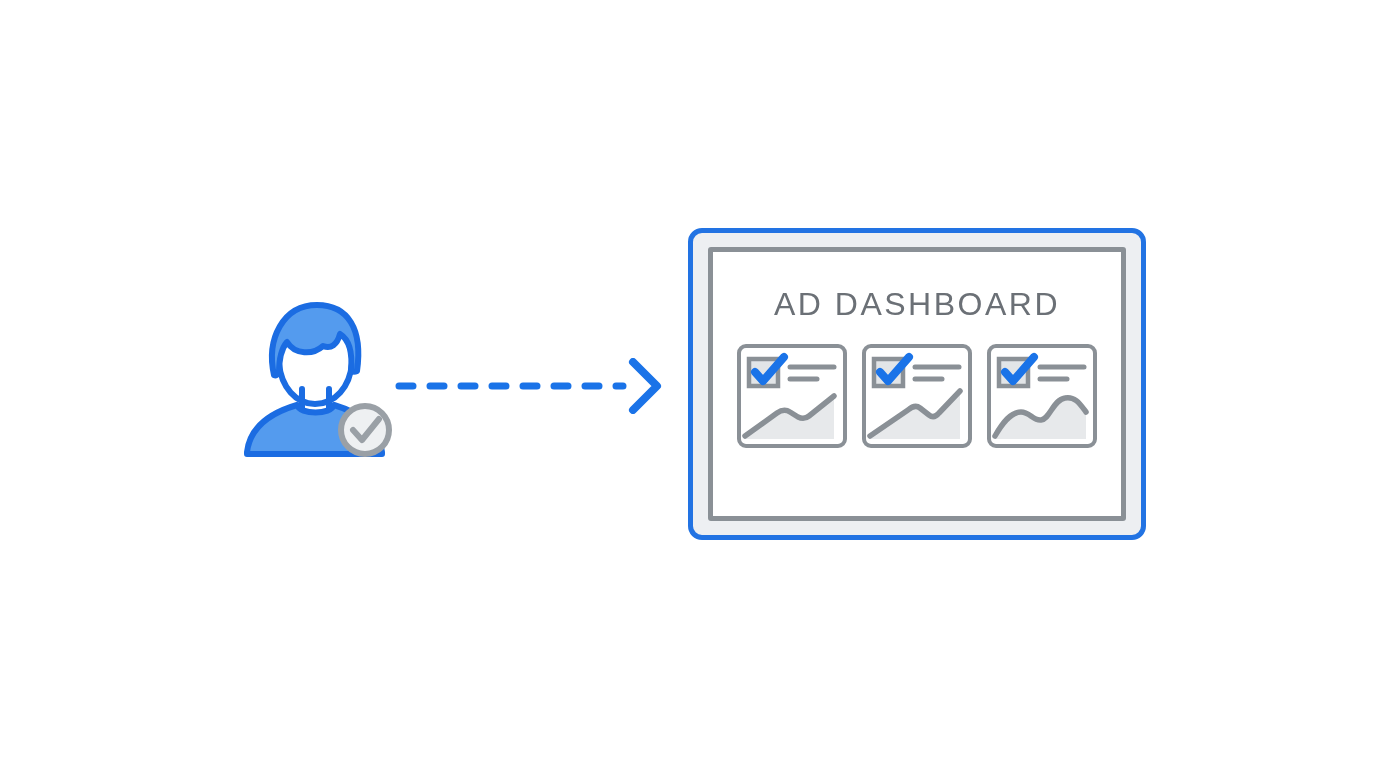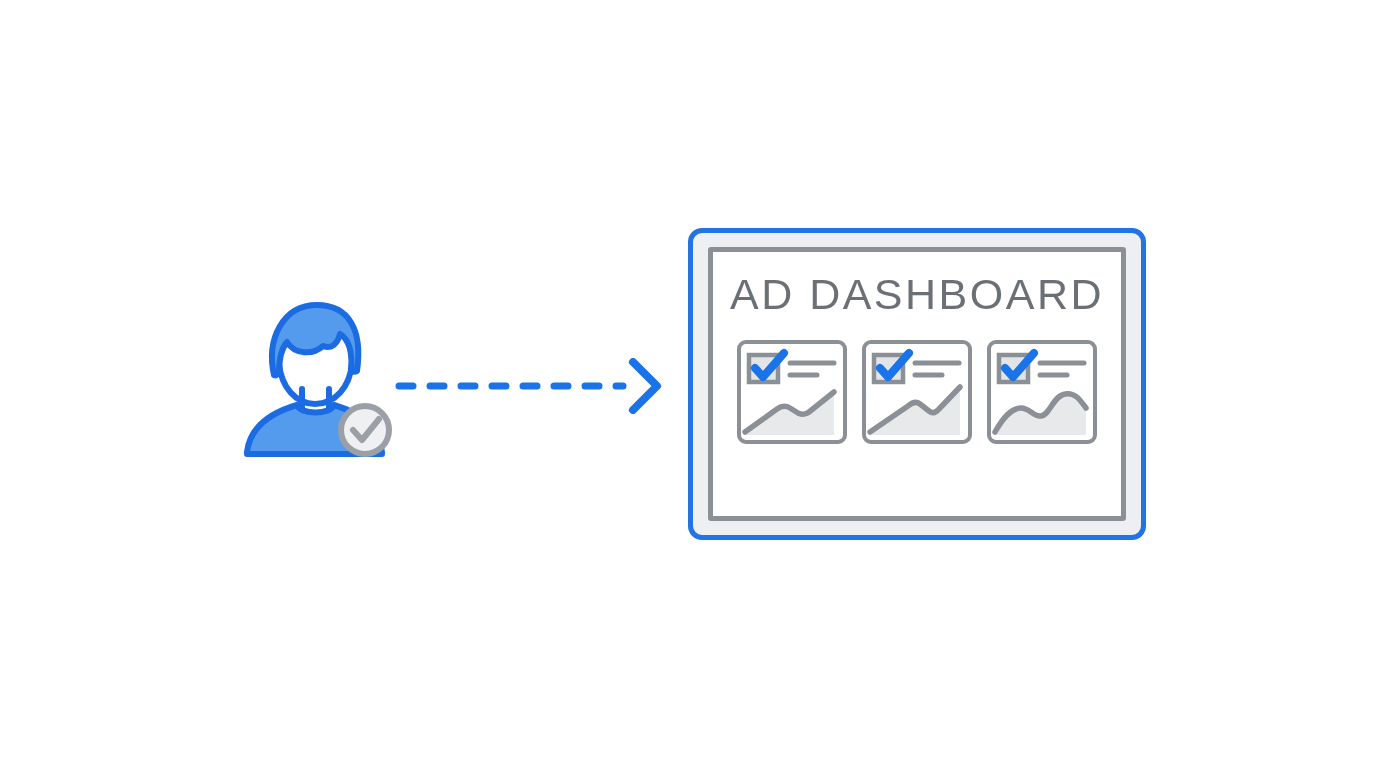--- a/index.html
+++ b/index.html
@@ -44,23 +44,23 @@
     position: absolute;
     left: 15px;
     top: 14px;
     right: 15px;
     bottom: 14px;
     background: #ffffff;
     border: 5px solid #8a9096;
     border-radius: 3px;
   }
   .panel-title {
-    margin-top: 18px;
+    margin-top: 34px;
     text-align: center;
-    font-size: 43px;
+    font-size: 32px;
     font-weight: 400;
     letter-spacing: 2.5px;
     color: #6b7076;
     white-space: nowrap;
   }
   .cards-row {
     display: flex;
     justify-content: center;
     gap: 15px;
     margin-top: 21px;

